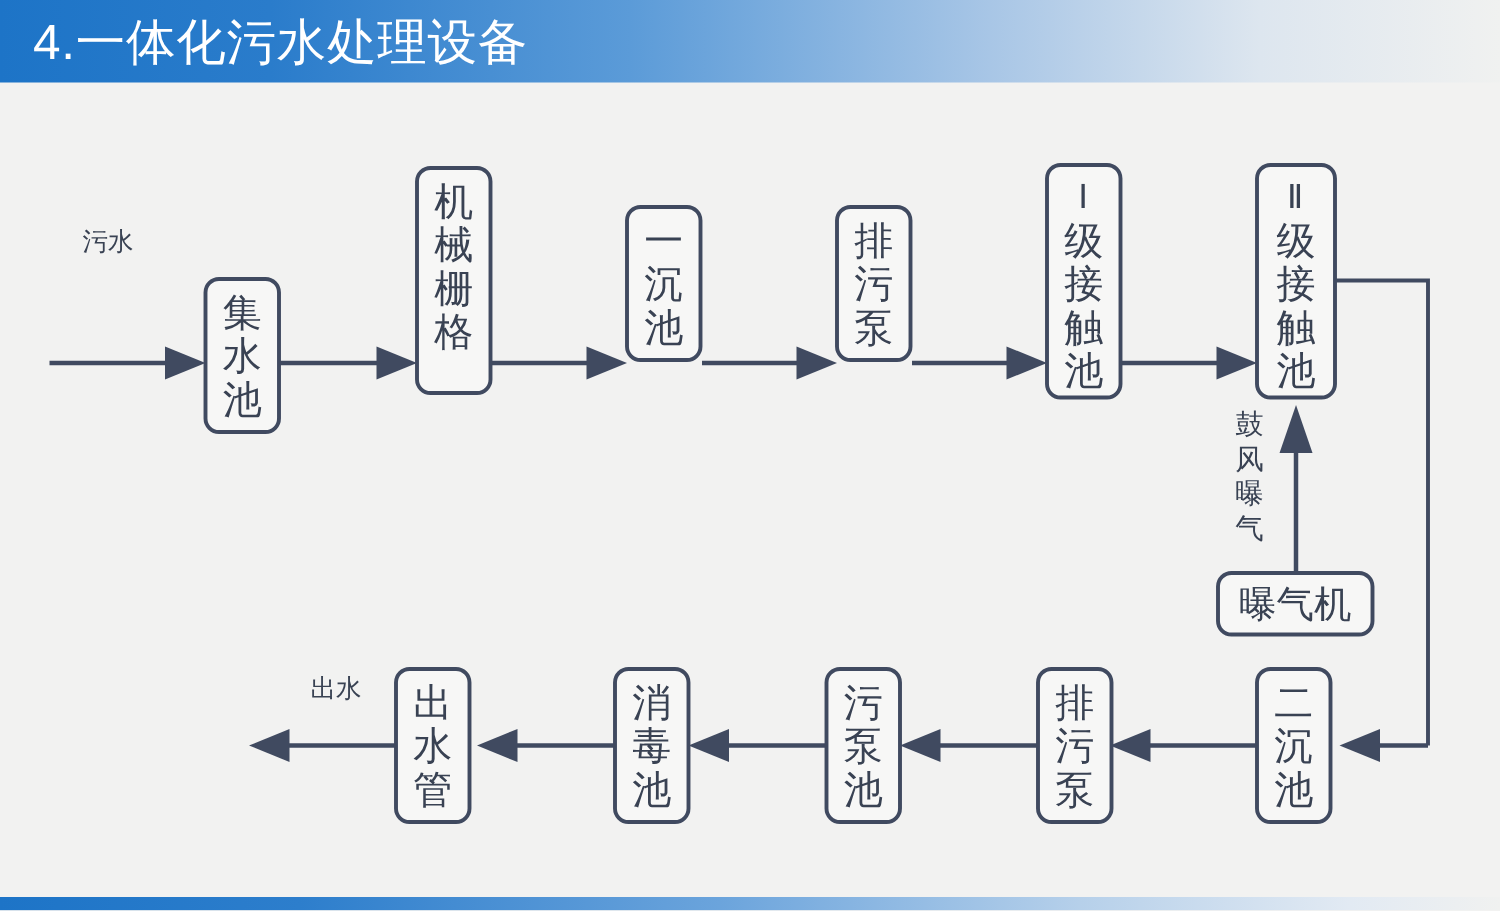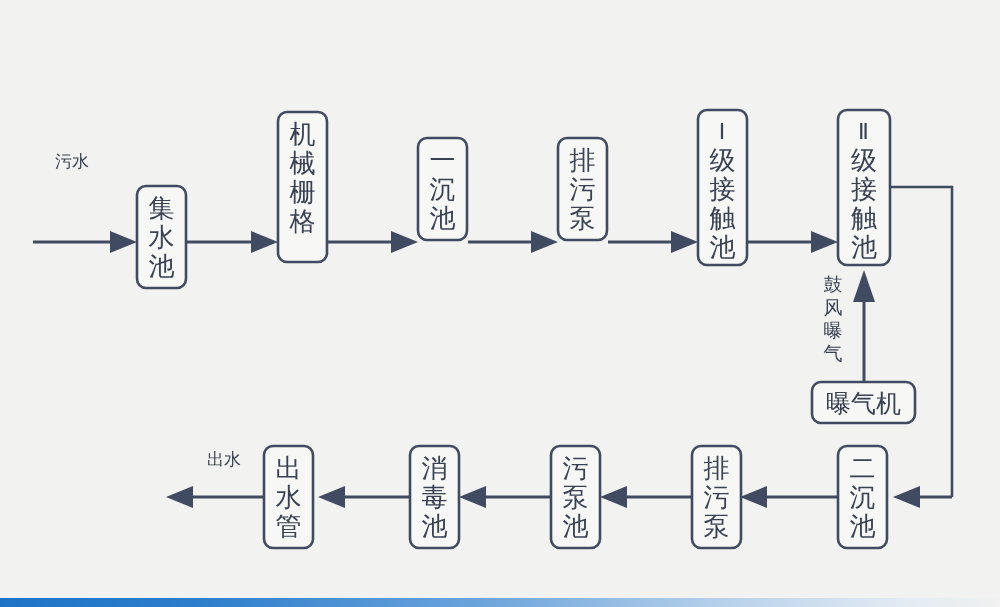--- a/index.html
+++ b/index.html
@@ -107,20 +107,23 @@
     font-size: 19px;
     text-anchor: middle;
     dominant-baseline: central;
   }
 </style>
 </head>
 <body>
 
 <div id="page">
 
+  <div id="title-bar">
+    <div id="title-text">4.一体化污水处理设备</div>
+  </div>
 
   <svg id="diagram" viewBox="0 0 1000 543">
 
     <g>
       <line class="edge" x1="33" y1="187" x2="115" y2="187"></line>
       <polygon class="arrow-head" points="110,176 137,187 110,198"></polygon>
     </g>
     <text class="side-label" x="72" y="106">污水</text>
 
     <g>

